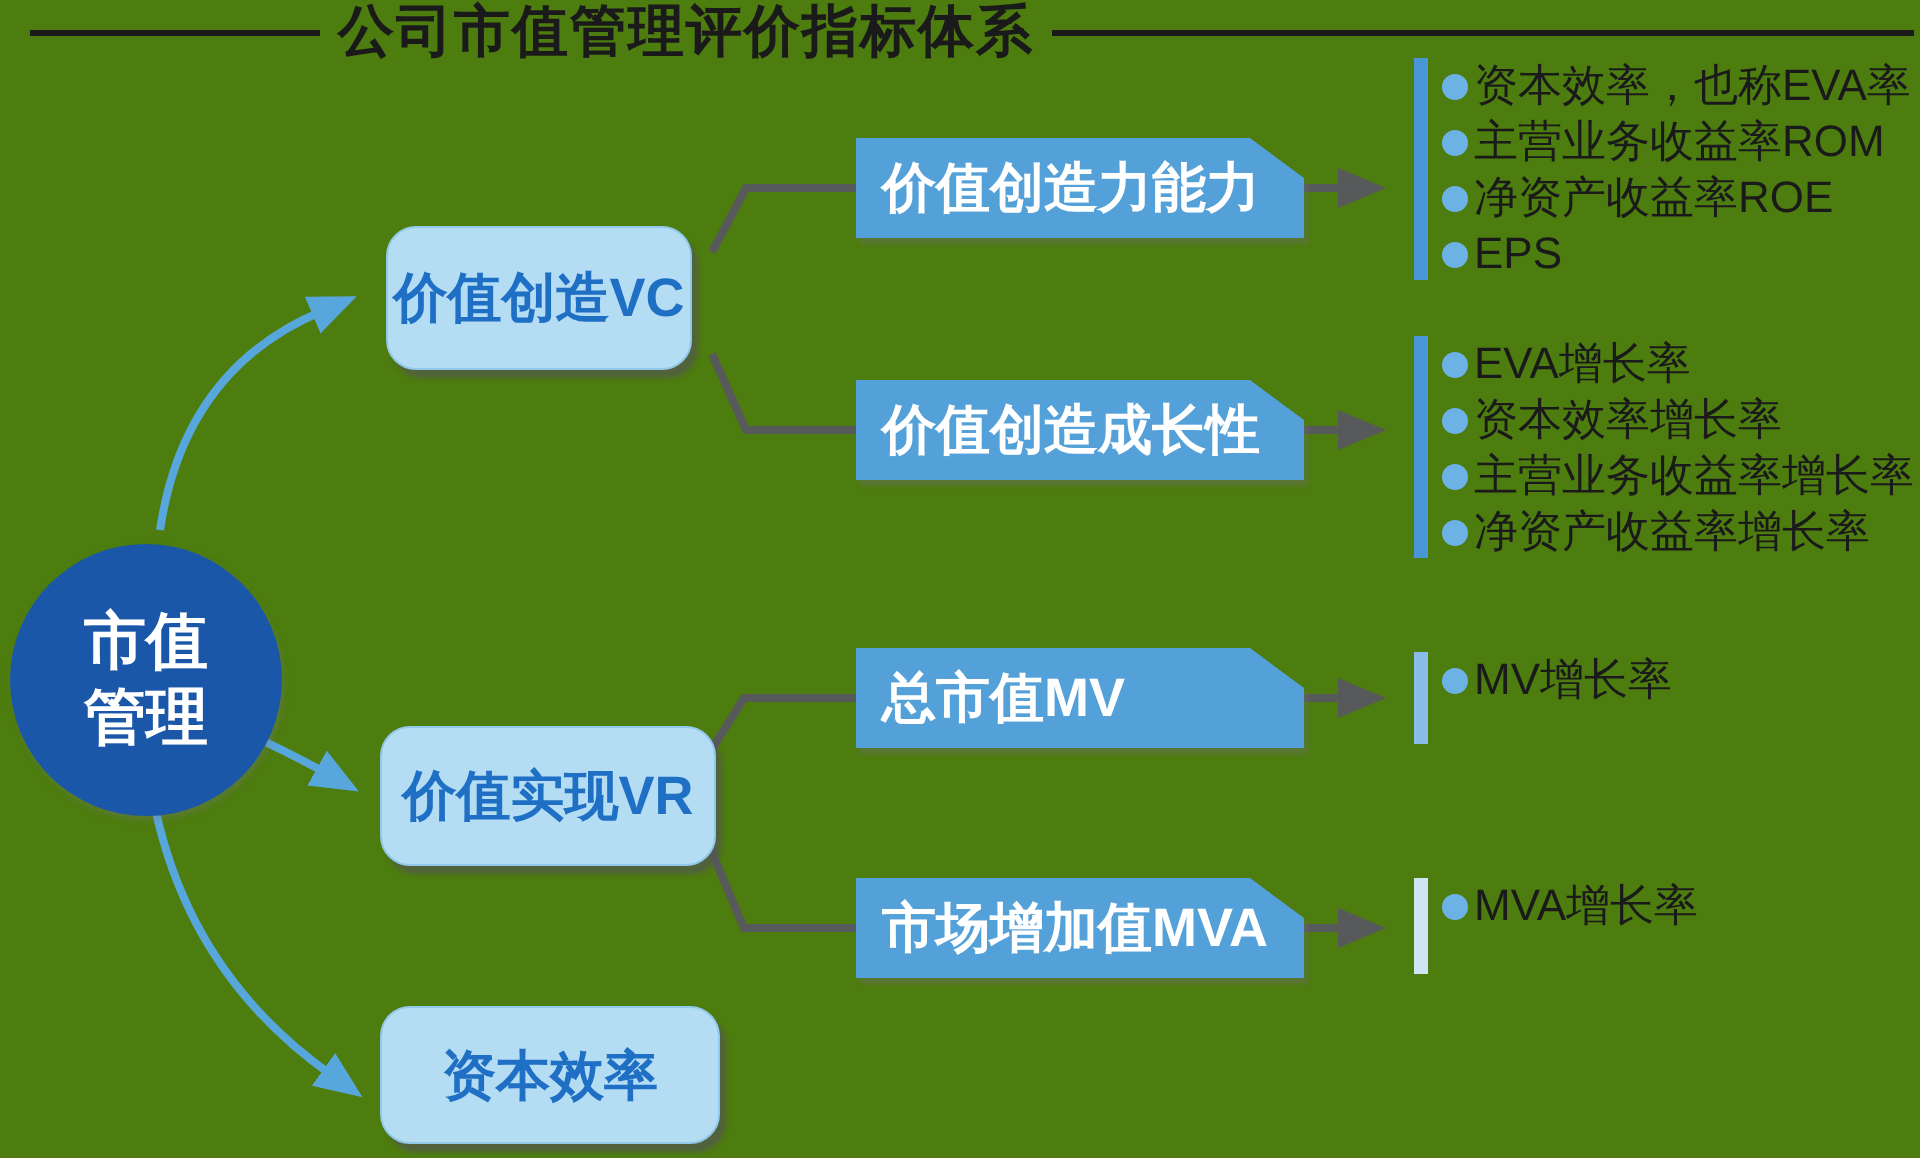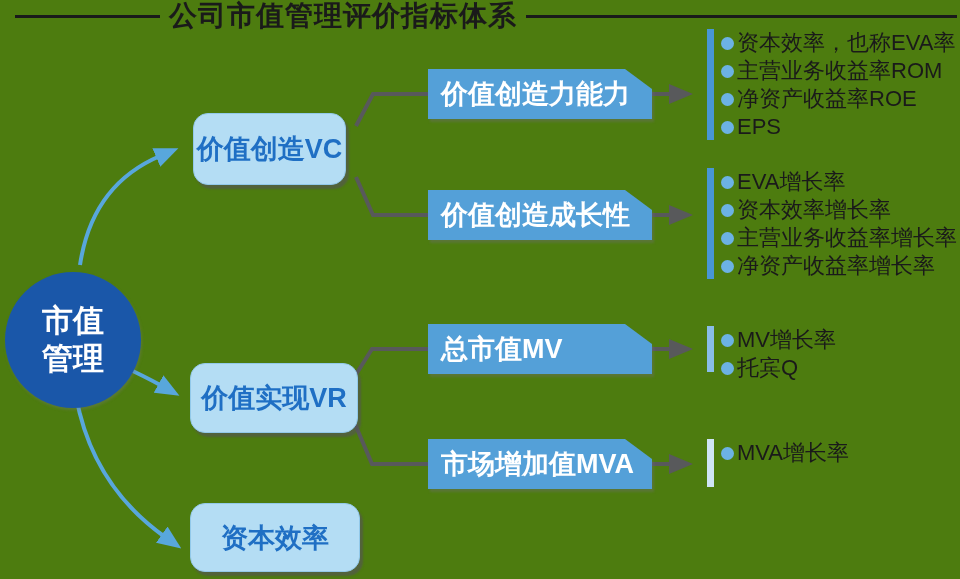--- a/index.html
+++ b/index.html
@@ -203,24 +203,20 @@
     </div>
   </div>
 
   <div class="ind-list l3">
     <div class="bar"></div>
     <div class="items">
       <div class="item">
         <span class="dot"></span>
         <span>MV增长率</span>
       </div>
-      <div class="item">
-        <span class="dot"></span>
-        <span>托宾Q</span>
-      </div>
     </div>
   </div>
 
   <div class="ind-list l4">
     <div class="bar"></div>
     <div class="items">
       <div class="item">
         <span class="dot"></span>
         <span>MVA增长率</span>
       </div>

